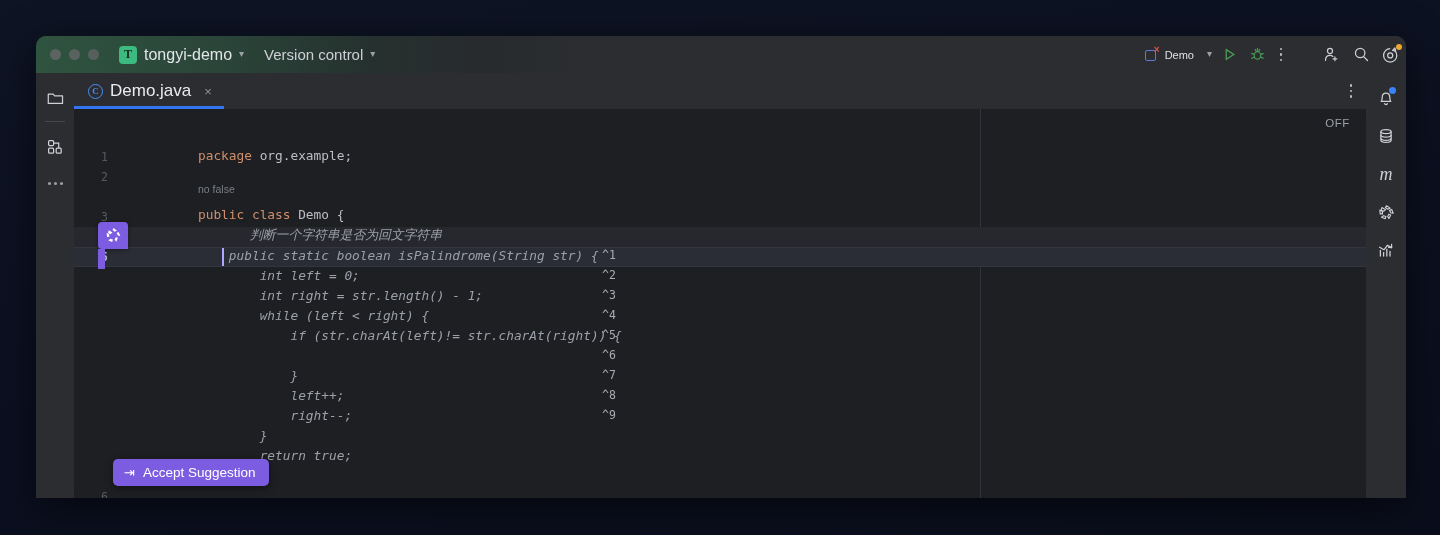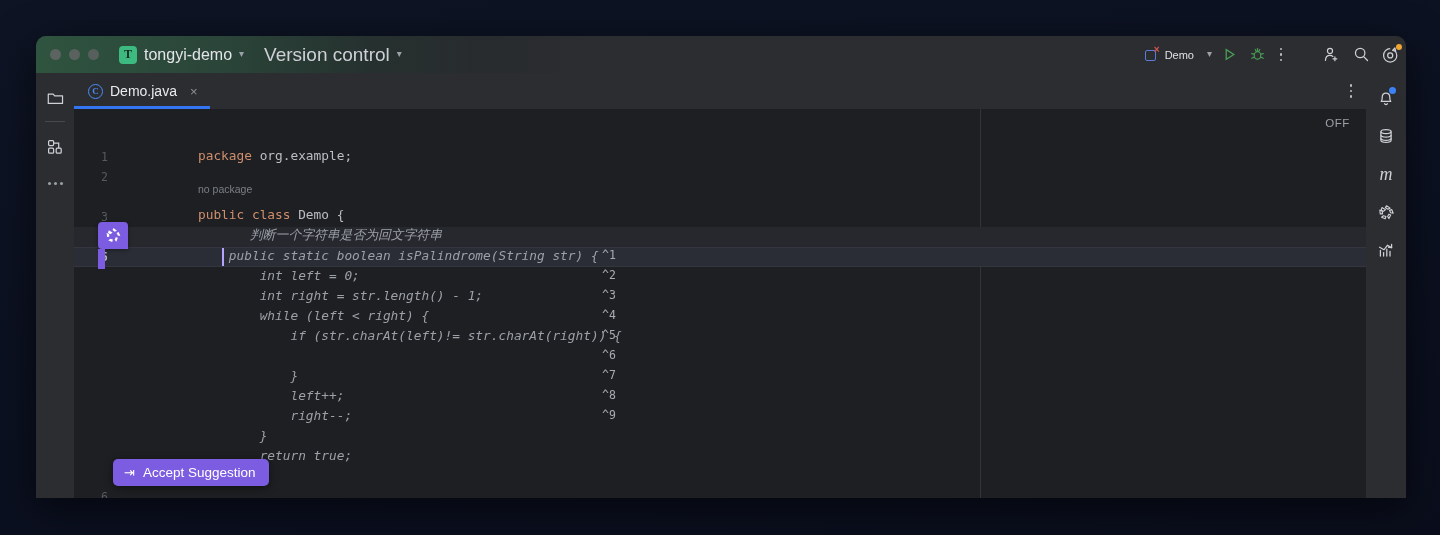--- a/index.html
+++ b/index.html
@@ -38,21 +38,21 @@
   .dot.c { background: #575f5c; }
 
   .proj-badge {
     margin-left: 20px; width: 18px; height: 18px; border-radius: 4px;
     background: #3cba7f; color: #1b2b22; font-size: 12px; font-weight: bold;
     display: flex; align-items: center; justify-content: center;
     font-family: "Liberation Serif", serif;
   }
   .proj-name { margin-left: 7px; color: #e3e5e8; font-size: 16px; }
   .chev { display:inline-block; margin-left: 7px; color:#9ba0a6; font-size: 10px; transform: translateY(-1px); }
-  .vcs { margin-left: 20px; color: #ced0d6; font-size: 19px; }
+  .vcs { margin-left: 20px; color: #ced0d6; font-size: 15px; }
 
   .tb-right { margin-left: auto; display: flex; align-items: center; height: 100%; }
   .runcfg { display: flex; align-items: center; gap: 6px; padding: 0 4px; }
   .runcfg .cfgicon { position: relative; width: 14px; height: 13px; }
   .runcfg .cfgicon i {
     position:absolute; left:0; top:2px; width: 11px; height: 11px;
     border: 1.4px solid #5a7bd6; border-radius: 2px; display:block;
   }
   .runcfg .cfgicon b {
     position:absolute; right:-1px; top:-3px; color:#d9544f; font-size:10px;
@@ -88,21 +88,21 @@
   .tabbar { height: 36px; background: #2b2d30; display: flex; align-items: stretch;
             position: relative; }
   .tab { display: flex; align-items: center; gap: 7px; padding: 0 12px 0 14px;
          position: relative; background: #2b2d30; }
   .tab .cls {
     width: 15px; height: 15px; border-radius: 50%;
     border: 1.6px solid #4a8df8; color: #4a8df8;
     font-size: 9px; display:flex; align-items:center; justify-content:center;
     font-family: "Liberation Serif", serif; font-weight: bold;
   }
-  .tab .tname { color: #e9ebee; font-size: 14px; }
+  .tab .tname { color: #e9ebee; font-size: 17px; }
   .tab .xbtn { color: #8d9299; font-size: 13px; margin-left: 6px; line-height: 1; }
   .tab .uline { position: absolute; left: 0; right: 0; bottom: 0; height: 3px; background: #3574f0; }
   .tabbar .tabkebab { margin-left: auto; display:flex; align-items:center; padding: 0 14px; }
 
   
   .editor { position: relative; flex: 1; background: #1e1f22; overflow: hidden; border-radius: 6px; }
   .guide { position: absolute; top: 0; bottom: 0; left: 906px; width: 1px; background: #31343a; }
   .offlbl { position: absolute; right: 16px; top: 8px; color: #9aa0a8; font-size: 11.5px;
             letter-spacing: .6px; font-family: "Liberation Sans", sans-serif; }
 
@@ -316,21 +316,21 @@
 
           <div class="lnum" style="top:41px">1</div>
           <div class="lnum" style="top:61px">2</div>
           <div class="lnum" style="top:101px">3</div>
           <div class="lnum" style="top:121px">4</div>
           <div class="lnum cur" style="top:141px">5</div>
           <div class="lnum" style="top:381px">6</div>
 
           <div class="codeline" style="top:39px"><span class="kw">package</span><span class="pl"> org.example;</span></div>
 
-          <div class="codeline hint" style="top:74px">no package</div>
+          <div class="codeline hint" style="top:74px">no false</div>
 
           <div class="codeline" style="top:98px"><span class="kw">public class</span><span class="pl"> Demo {</span></div>
 
           <div class="codeline ghost" style="top:118px;left:176px">判断一个字符串是否为回文字符串</div>
 
           <div class="caret" style="left:148px; top:139px; height:18px"></div>
 
           <div class="codeline ghost" style="top:139px">    public static boolean isPalindrome(String str) {</div>
           <div class="marker" style="top:139px">^1</div>
 

